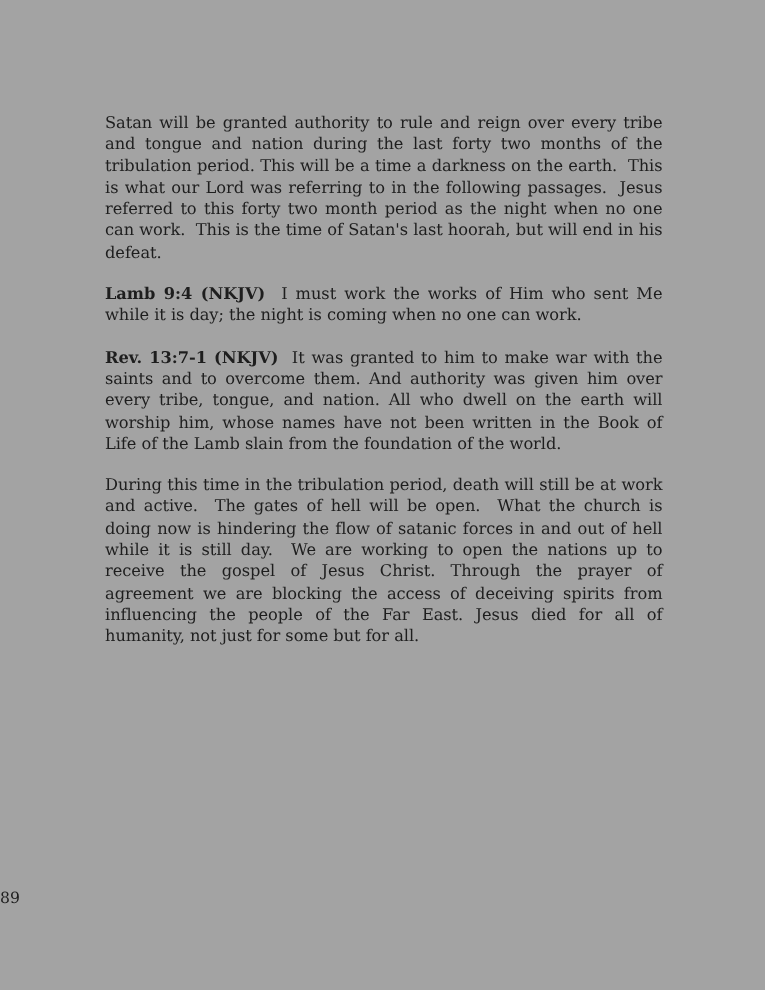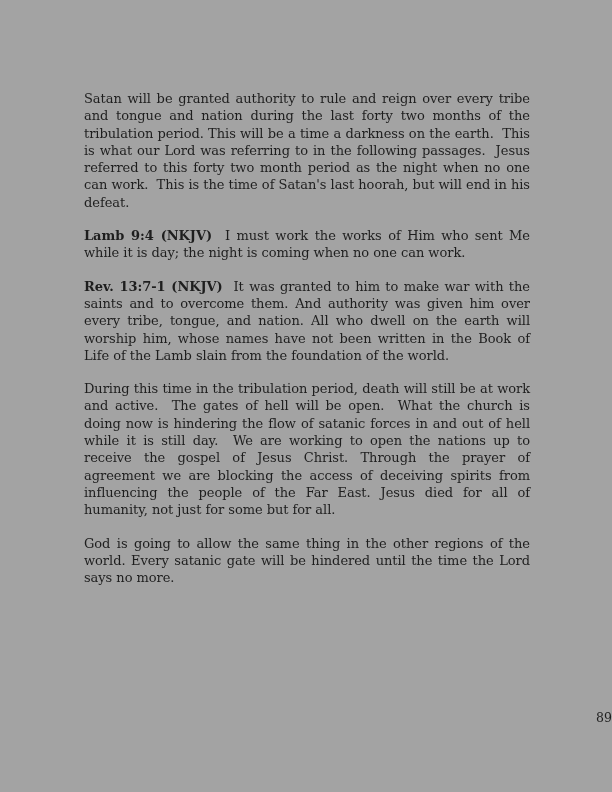--- a/index.html
+++ b/index.html
@@ -30,39 +30,38 @@
     letter-spacing: -0.05px;
   }
   .verse-ref {
     font-weight: bold;
   }
   .page-number {
     position: absolute;
     left: 0;
     top: 710px;
     width: 612px;
-    text-align: right;
+    text-align: left;
     font-size: 12.5px;
     line-height: 16px;
   }
 </style>
 </head>
 <body>
 
 <div class="page">
   <div class="content">
 
     <p class="para"><span>Satan will be granted authority to rule and reign over every tribe and tongue and nation during the last forty two months of the tribulation period. This will be a time a darkness on the earth.  This is what our Lord was referring to in the following passages.  Jesus referred to this forty two month period as the night when no one can work.  This is the time of Satan's last hoorah, but will end in his defeat.</span></p>
 
     <p class="para"><span class="verse-ref">Lamb 9:4 (NKJV)</span><span>  I must work the works of Him who sent Me while it is day; the night is coming when no one can work.</span></p>
 
     <p class="para"><span class="verse-ref">Rev. 13:7-1 (NKJV)</span><span>  It was granted to him to make war with the saints and to overcome them. And authority was given him over every tribe, tongue, and nation. All who dwell on the earth will worship him, whose names have not been written in the Book of Life of the Lamb slain from the foundation of the world.</span></p>
 
     <p class="para"><span>During this time in the tribulation period, death will still be at work and active.  The gates of hell will be open.  What the church is doing now is hindering the flow of satanic forces in and out of hell while it is still day.  We are working to open the nations up to receive the gospel of Jesus Christ. Through the prayer of agreement we are blocking the access of deceiving spirits from influencing the people of the Far East. Jesus died for all of humanity, not just for some but for all.</span></p>
 
 
 
-    <p class="para"><span>God is going to allow the same thing in the other regions of the world. Every satanic gate will be hindered until the time the Lord says no more.</span></p>
 
   </div>
 
   <div class="page-number">89</div>
 </div>
 
 </body></html>

